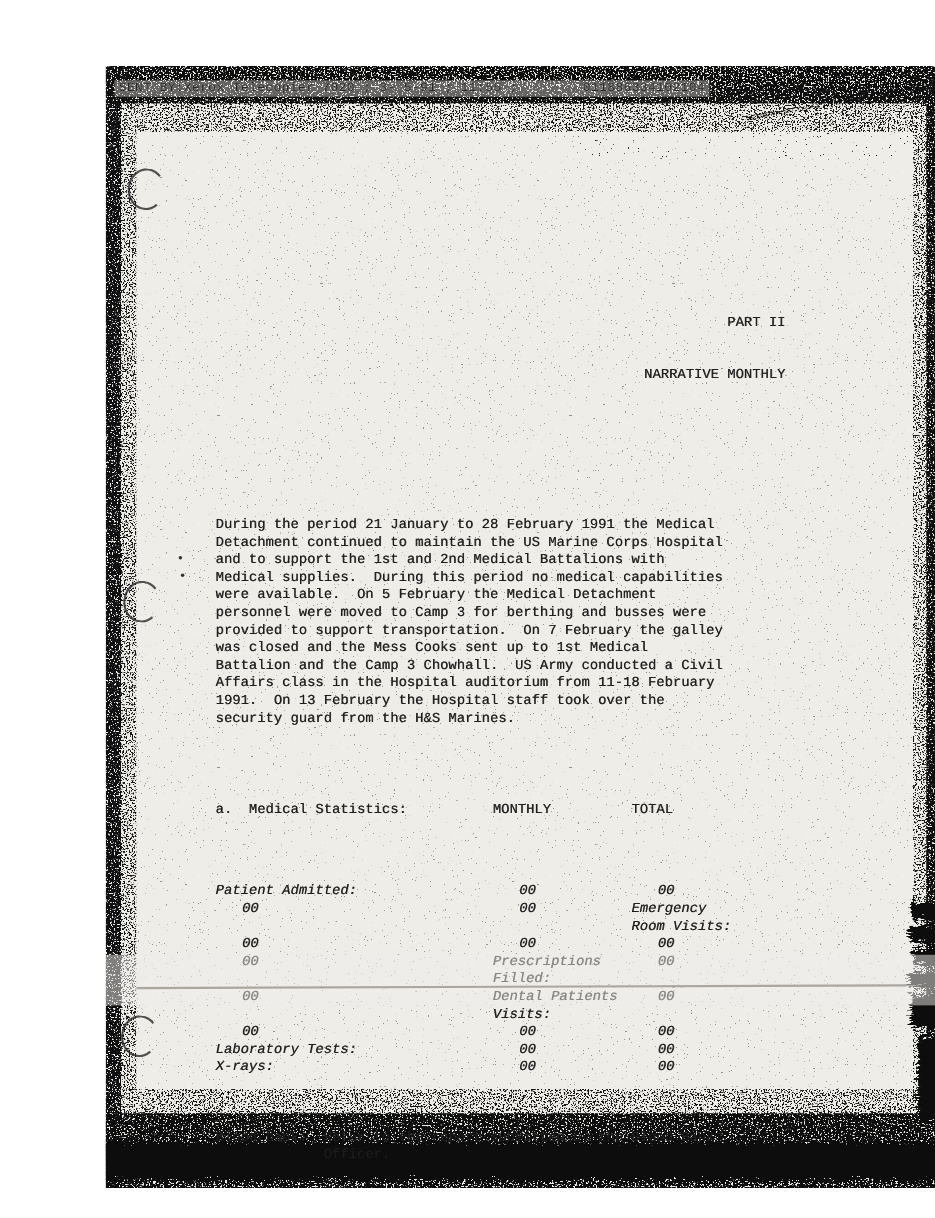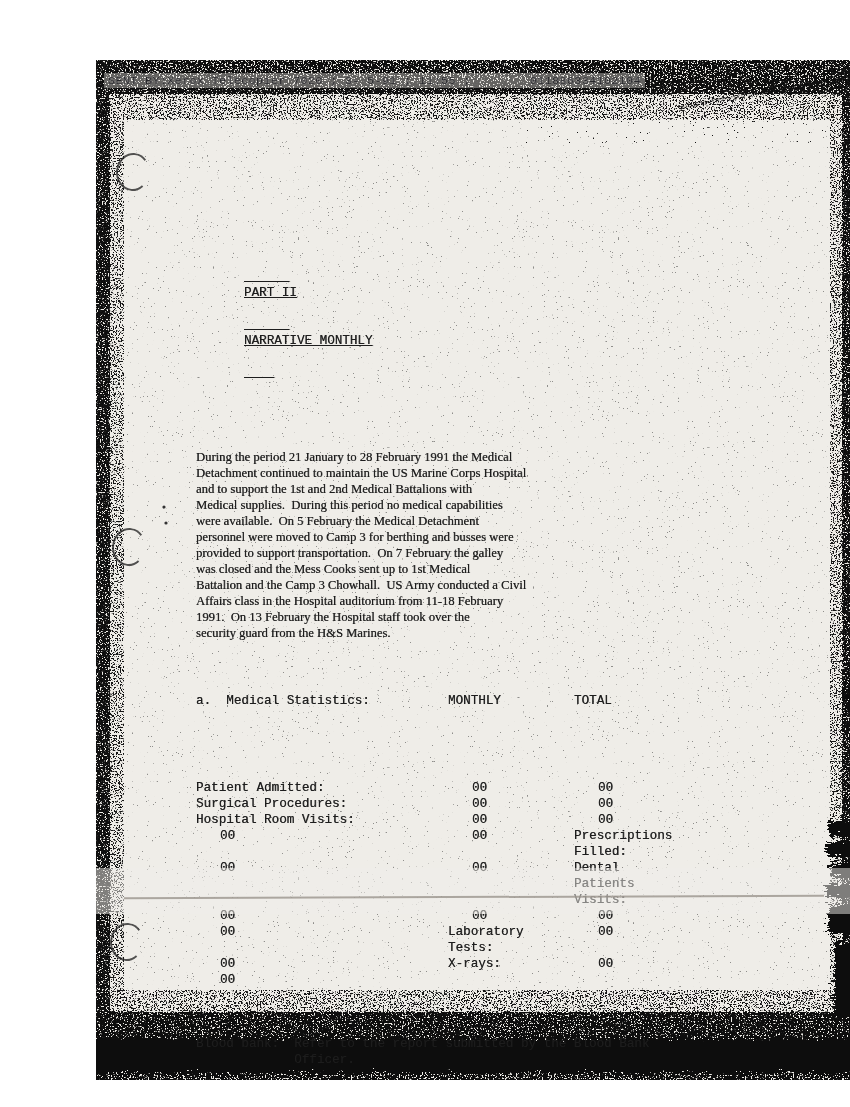--- a/index.html
+++ b/index.html
@@ -16,25 +16,25 @@
     position:absolute;left:8px;top:13px;z-index:2;
     font-size:11.5px;letter-spacing:.5px;color:#26262a;white-space:pre;
     background:rgba(239,237,232,.38);padding:1px 4px;
     text-shadow:0 0 1px rgba(239,237,232,.9), .4px 0 0 #26262a;
   }
   .doc{
     position:absolute;left:100px;top:145px;width:470px;z-index:2;
     font-size:12.6px;line-height:16px;color:#1d1d1d;white-space:pre-wrap;
     text-shadow:.35px 0 0 rgba(25,25,25,.7);
   }
-  .title{text-align:left;transform:translateX(48px);text-decoration:underline;}
-  .intro{margin-top:20px;font-family:Liberation Serif, serif;}
+  .title{text-align:right;transform:translateX(48px);}
+  .intro{margin-top:40px;}
   .stats-head,.stats-rows,.prev-head{display:grid;grid-template-columns:252px 126px 1fr;}
-  .stats-head{margin-top:4px;}
-  .stats-rows{margin-top:23px;}
+  .stats-head{margin-top:19px;}
+  .stats-rows{margin-top:10px;font-style:italic;}
   .stats-rows .val,.prev-head .col{padding-left:0;}
   .stats-rows .val{padding-left:24px;}
   .blood{margin-top:0;}
   .punch{
     position:absolute;width:30px;height:34px;border:2.5px solid #2a2a2a;
     border-radius:50%;border-right-color:transparent;opacity:.8;z-index:2;
     transform:rotate(6deg);
   }
   .punch.p1{left:20px;top:93px;}
   .punch.p2{left:16px;top:468px;}
@@ -137,25 +137,24 @@
       <div>a.  Medical Statistics:</div>
       <div class="col">MONTHLY</div>
       <div class="col">TOTAL</div>
     </div>
 
     <div class="stats-rows">
       <div>Patient Admitted:</div>
       <div class="val">00</div>
       <div class="val">00</div>
 
-      <div>Surgical Procedures:</div>
       <div class="val">00</div>
       <div class="val">00</div>
 
-      <div>Hospital Room Visits:</div>
+      <div>Emergency Room Visits:</div>
       <div class="val">00</div>
       <div class="val">00</div>
 
       <div class="val">00</div>
       <div class="val">00</div>
 
       <div>Prescriptions Filled:</div>
       <div class="val">00</div>
       <div class="val">00</div>
 

